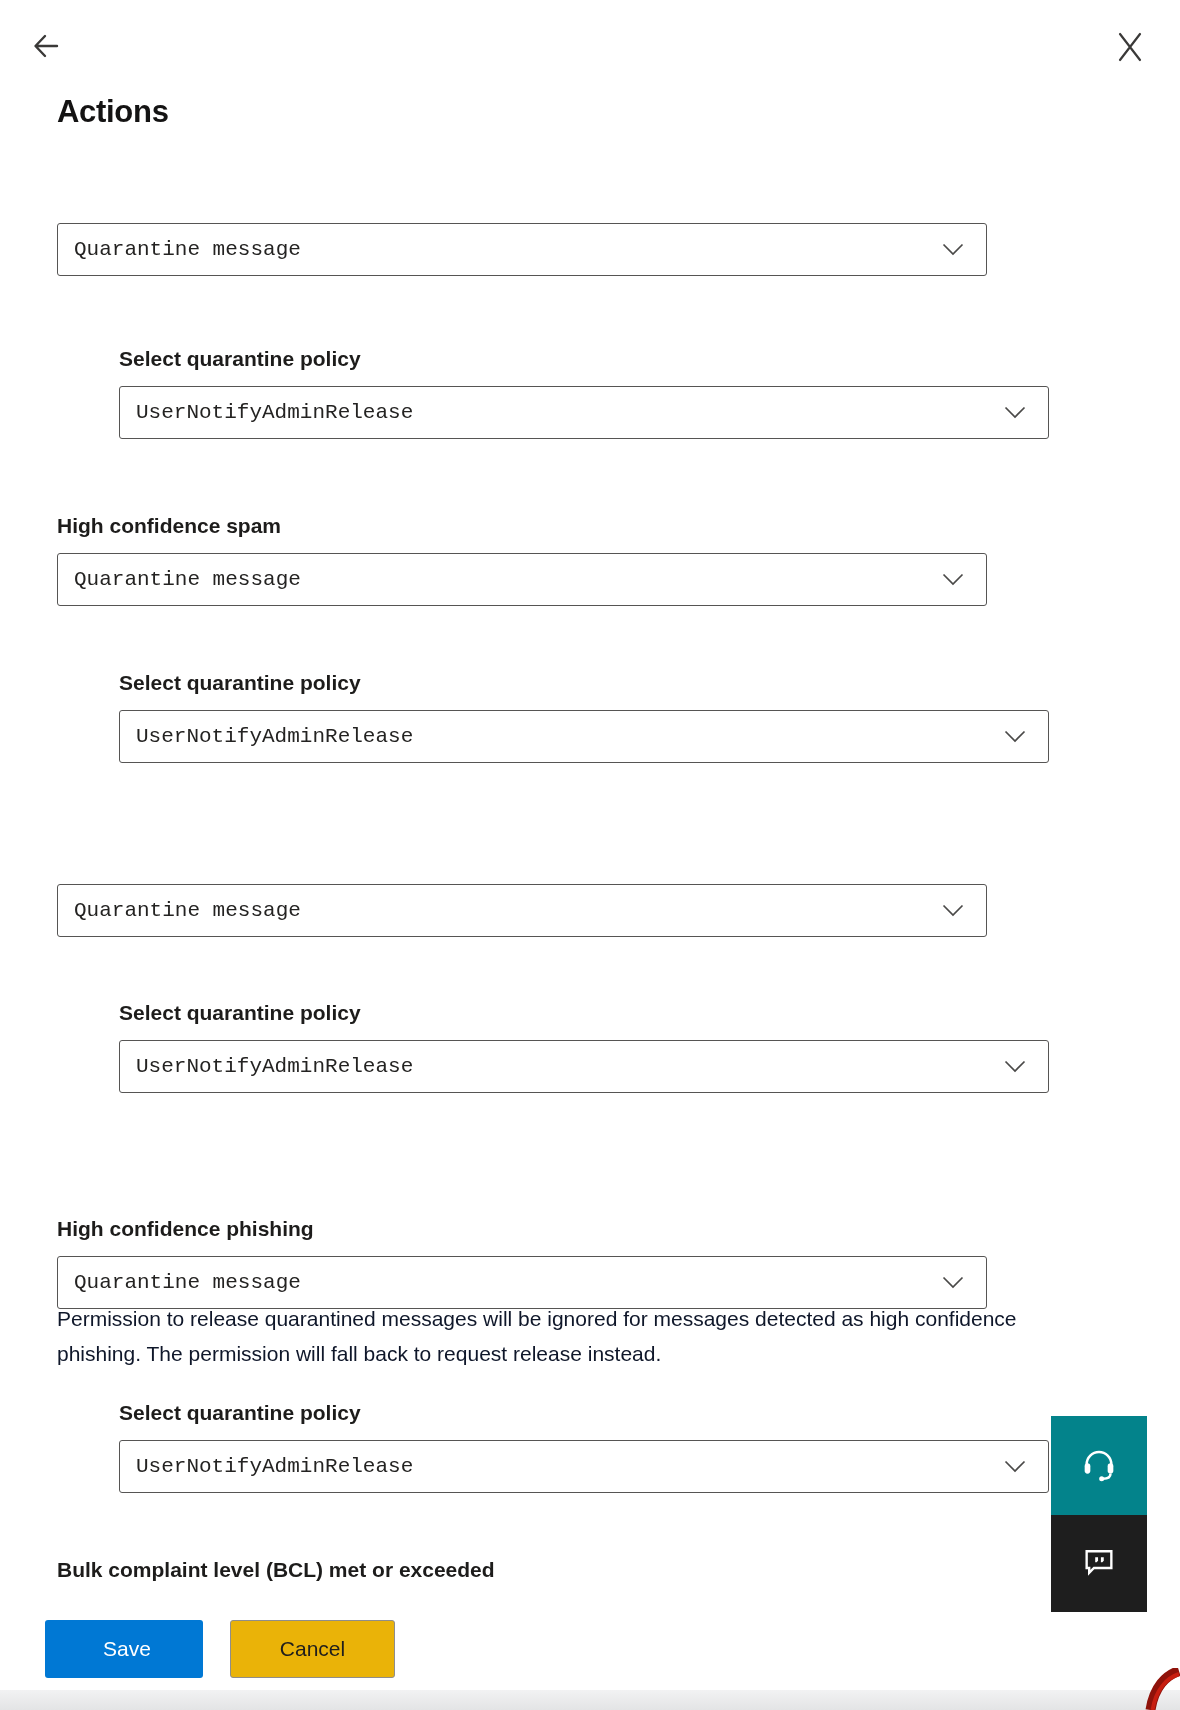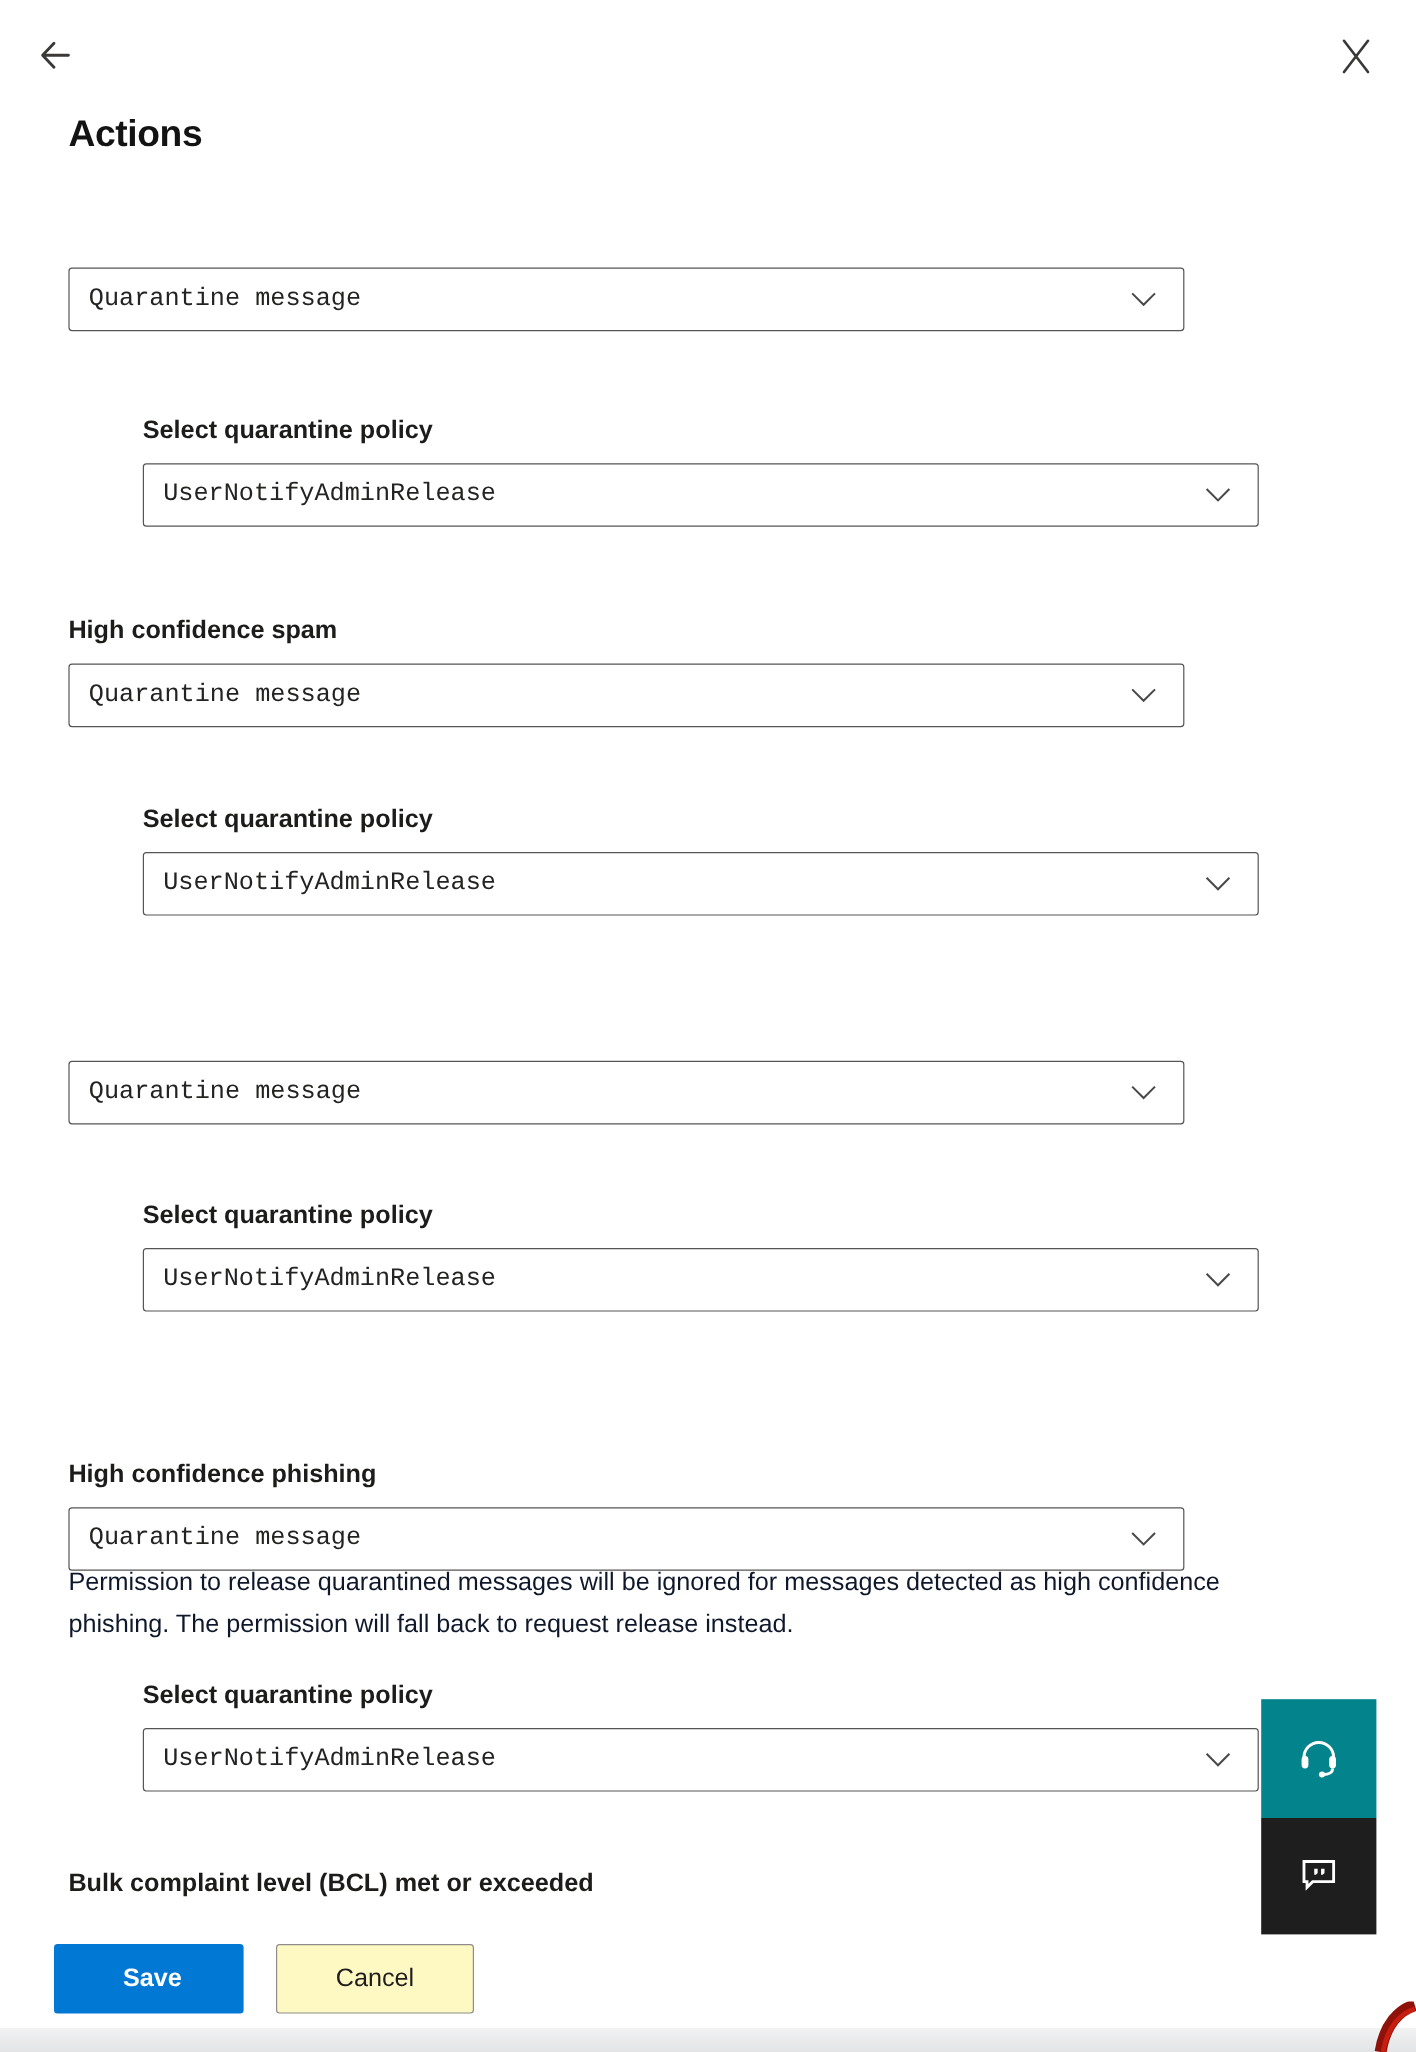--- a/index.html
+++ b/index.html
@@ -37,22 +37,22 @@
   #note{left:57px;top:1301px;width:975px;font-size:21px;line-height:35px;color:#0f172a;}
   
   #bulk-heading{left:57px;top:1558px;font-size:21px;font-weight:600;color:#1d1c1b;white-space:nowrap;}
   
   #footer{left:0;top:1596px;width:1180px;height:114px;
     background:linear-gradient(to bottom, rgba(255,255,255,0) 0px, #ffffff 20px);}
   #bottom-band{left:0;top:1690px;width:1180px;height:20px;
     background:linear-gradient(to bottom,#f2f2f3,#e3e4e5);}
   .btn{position:absolute;top:1620px;height:58px;box-sizing:border-box;border-radius:3px;
     font-family:"Liberation Sans",sans-serif;font-size:21px;cursor:pointer;}
-  #save-btn{left:45px;width:158px;background:#0078d4;color:#ffffff;border:none;font-weight:700;padding-left:12px;}
-  #cancel-btn{left:230px;width:165px;background:#fef9c3;color:#1f1e1d;border:1px solid #8f8d8b;font-weight:400;}
+  #save-btn{left:45px;width:158px;background:#0078d4;color:#ffffff;border:none;font-weight:400;padding-left:12px;}
+  #cancel-btn{left:230px;width:165px;background:#eab308;color:#1f1e1d;border:1px solid #8f8d8b;font-weight:400;}
   
   .side-btn{position:absolute;left:1051px;width:96px;border:none;cursor:pointer;
     display:flex;align-items:center;justify-content:center;padding:0;}
   #helpdesk-btn{top:1416px;height:99px;background:#03838b;}
   #feedback-btn{top:1515px;height:97px;background:#1e1e1e;}
   
   #corner-logo{right:0;bottom:0;width:38px;height:42px;pointer-events:none;}
 </style>
 </head>
 <body>

